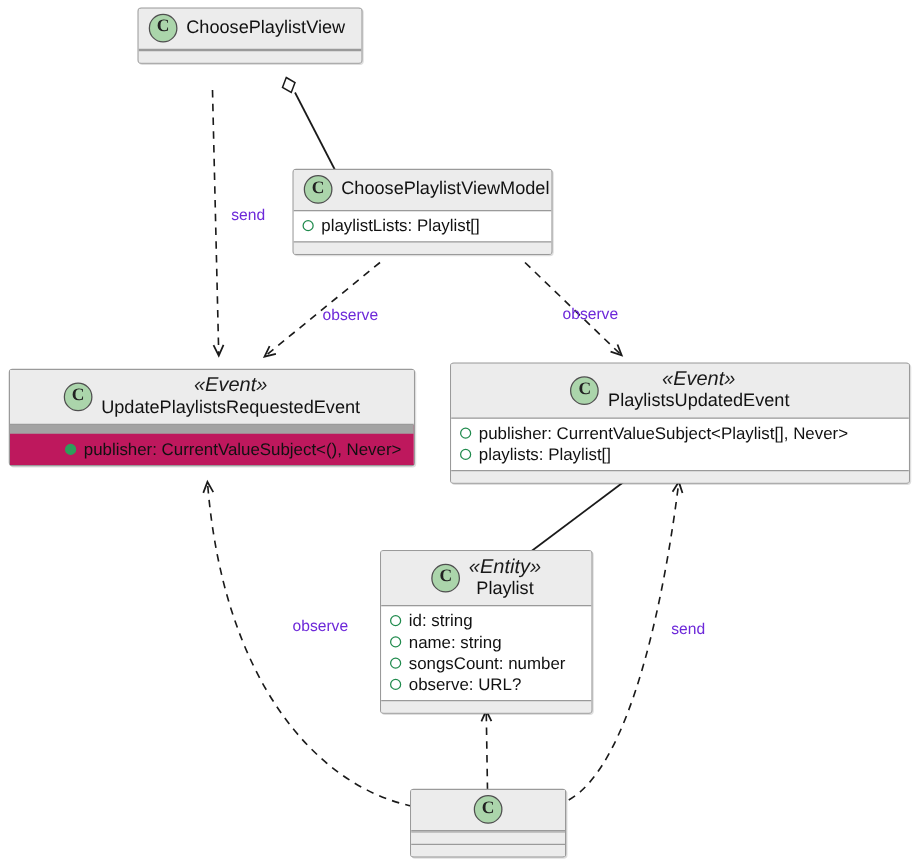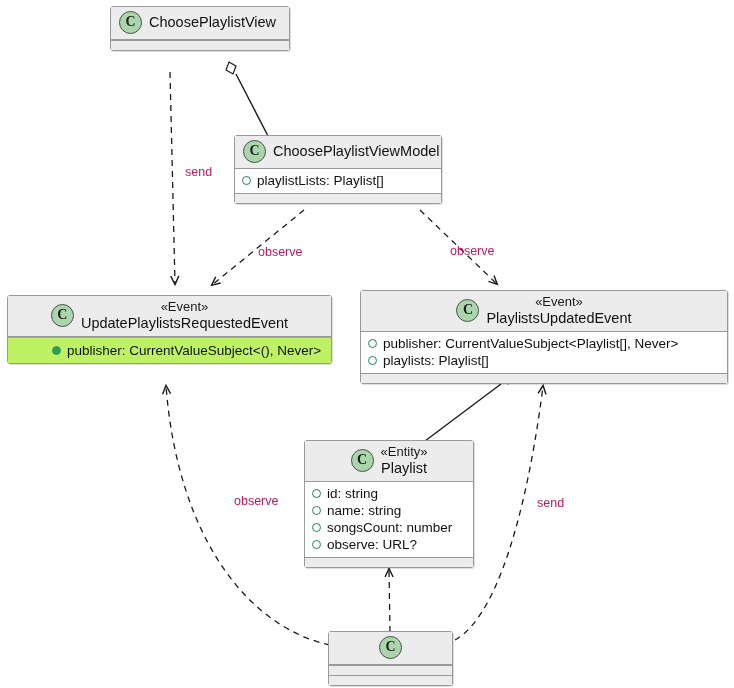--- a/index.html
+++ b/index.html
@@ -63,21 +63,22 @@
     flex: 0 0 auto;
     font-family: "Liberation Serif", serif;
   }
   .titlewrap {
     display: flex;
     flex-direction: column;
     align-items: center;
     line-height: 1.12;
   }
   .stereo {
-    font-size: 13px;
+    font-style: italic;
+    font-size: 16px;
     color: #1a1a1a;
   }
   .cname {
     font-size: 14.5px;
     color: #111111;
     white-space: nowrap;
   }
   .attrs {
     background: #ffffff;
     padding: 3px 7px 4px 7px;
@@ -105,21 +106,21 @@
     border-color: #2e9e5b;
   }
   .empty-compartment {
     height: 9px;
     background: #ececec;
     border-top: 1px solid #9a9a9a;
   }
   .edge-label {
     position: absolute;
     font-size: 12.5px;
-    color: #be185d;
+    color: #6d28d9;
     white-space: nowrap;
   }
 </style>
 </head>
 <body>
 
 <div id="canvas">
 
   <svg class="edges" viewBox="0 0 734 688">
     <defs>
@@ -182,21 +183,21 @@
   </div>
 
   <div class="node" style="left:7px; top:295px; width:325px;">
     <div class="node-header">
       <span class="cicon">C</span>
       <span class="titlewrap">
         <span class="stereo">«Event»</span>
         <span class="cname">UpdatePlaylistsRequestedEvent</span>
       </span>
     </div>
-    <div class="attrs" style="background:#bef264; border-top:1px solid #a3a3a3; padding-top:4px;padding-left:44px;">
+    <div class="attrs" style="background:#be185d; border-top:7px solid #a3a3a3; padding-top:4px;padding-left:44px;">
       <div class="attr">
         <span class="vis filled"></span>
         <span>publisher: CurrentValueSubject&lt;(), Never&gt;</span>
       </div>
     </div>
   </div>
 
   <div class="node" style="left:360px; top:290px; width:368px;">
     <div class="node-header">
       <span class="cicon">C</span>

